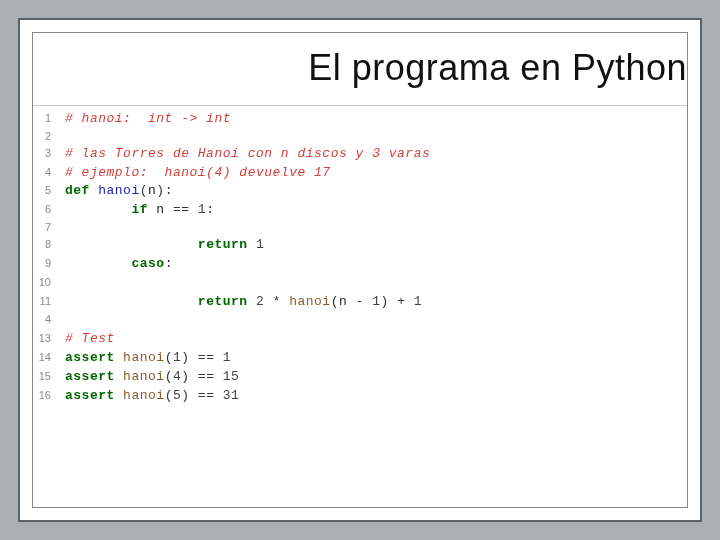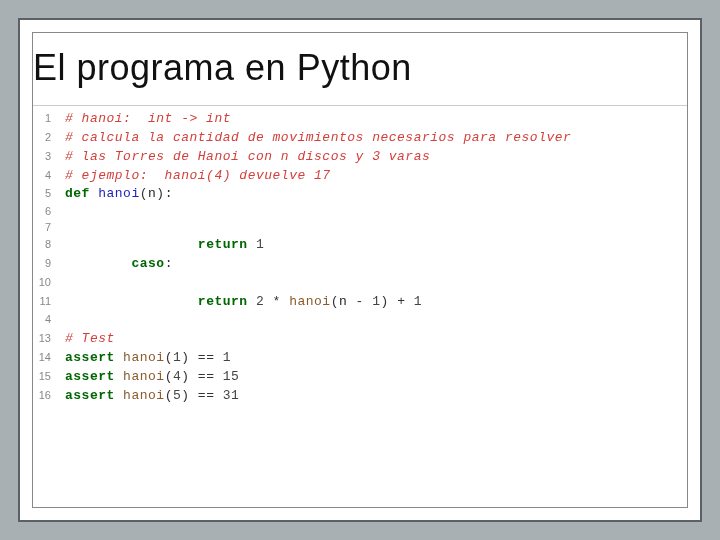--- a/index.html
+++ b/index.html
@@ -22,21 +22,21 @@
     width: 100%;
     height: 100%;
     border: 1px solid #888;
     padding: 0;
     position: relative;
     overflow: hidden;
   }
   .title {
     font-size: 36px;
     font-weight: 400;
-    text-align: left;
+    text-align: right;
     color: #111;
     padding: 14px 0 16px 0;
     letter-spacing: 0.5px;
   }
   .hr {
     height: 1px;
     background: #ccc;
     width: 100%;
   }
   .code-area {
@@ -73,25 +73,25 @@
 </style>
 </head>
 <body>
 
 <div class="slide">
   <div class="inner">
     <h1 class="title">El programa en Python</h1>
     <div class="hr"></div>
     <div class="code-area" id="code-area">
         <div class="line"><span class="lineno">1</span><span class="code-content"><span class="tok-comment"># hanoi:  int -&gt; int</span></span></div>
-        <div class="line"><span class="lineno">2</span><span class="code-content"><span class="tok-comment"># calcula la cantidad de movimientos necesarios para resolver</span></span></div>
+        <div class="line"><span class="lineno">2</span></div>
         <div class="line"><span class="lineno">3</span><span class="code-content"><span class="tok-comment"># las Torres de Hanoi con n discos y 3 varas</span></span></div>
         <div class="line"><span class="lineno">4</span><span class="code-content"><span class="tok-comment"># ejemplo:  hanoi(4) devuelve 17</span></span></div>
         <div class="line"><span class="lineno">5</span><span class="code-content"><span class="tok-keyword">def </span><span class="tok-funcdef">hanoi</span><span class="tok-punc">(</span><span class="tok-name">n</span><span class="tok-punc">):</span></span></div>
-        <div class="line"><span class="lineno">6</span></div>
+        <div class="line"><span class="lineno">6</span><span class="code-content"><span>        </span><span class="tok-keyword">if </span><span class="tok-name">n </span><span class="tok-op">== </span><span class="tok-num">1</span><span class="tok-punc">:</span></span></div>
         <div class="line"><span class="lineno">7</span></div>
         <div class="line"><span class="lineno">8</span><span class="code-content"><span>                </span><span class="tok-keyword">return </span><span class="tok-num">1</span></span></div>
         <div class="line"><span class="lineno">9</span><span class="code-content"><span>        </span><span class="tok-keyword">caso</span><span class="tok-punc">:</span></span></div>
         <div class="line"><span class="lineno">10</span><span class="code-content"><span>                </span></span></div>
         <div class="line"><span class="lineno">11</span><span class="code-content"><span>                </span><span class="tok-keyword">return </span><span class="tok-num">2</span><span class="tok-op"> * </span><span class="tok-funccall">hanoi</span><span class="tok-punc">(</span><span class="tok-name">n </span><span class="tok-op">- </span><span class="tok-num">1</span><span class="tok-punc">) </span><span class="tok-op">+ </span><span class="tok-num">1</span></span></div>
         <div class="line"><span class="lineno">4</span><span class="code-content"><span> </span></span></div>
         <div class="line"><span class="lineno">13</span><span class="code-content"><span class="tok-comment"># Test</span></span></div>
         <div class="line"><span class="lineno">14</span><span class="code-content"><span class="tok-keyword">assert </span><span class="tok-funccall">hanoi</span><span class="tok-punc">(</span><span class="tok-num">1</span><span class="tok-punc">) </span><span class="tok-op">== </span><span class="tok-num">1</span></span></div>
         <div class="line"><span class="lineno">15</span><span class="code-content"><span class="tok-keyword">assert </span><span class="tok-funccall">hanoi</span><span class="tok-punc">(</span><span class="tok-num">4</span><span class="tok-punc">) </span><span class="tok-op">== </span><span class="tok-num">15</span></span></div>
         <div class="line"><span class="lineno">16</span><span class="code-content"><span class="tok-keyword">assert </span><span class="tok-funccall">hanoi</span><span class="tok-punc">(</span><span class="tok-num">5</span><span class="tok-punc">) </span><span class="tok-op">== </span><span class="tok-num">31</span></span></div>

